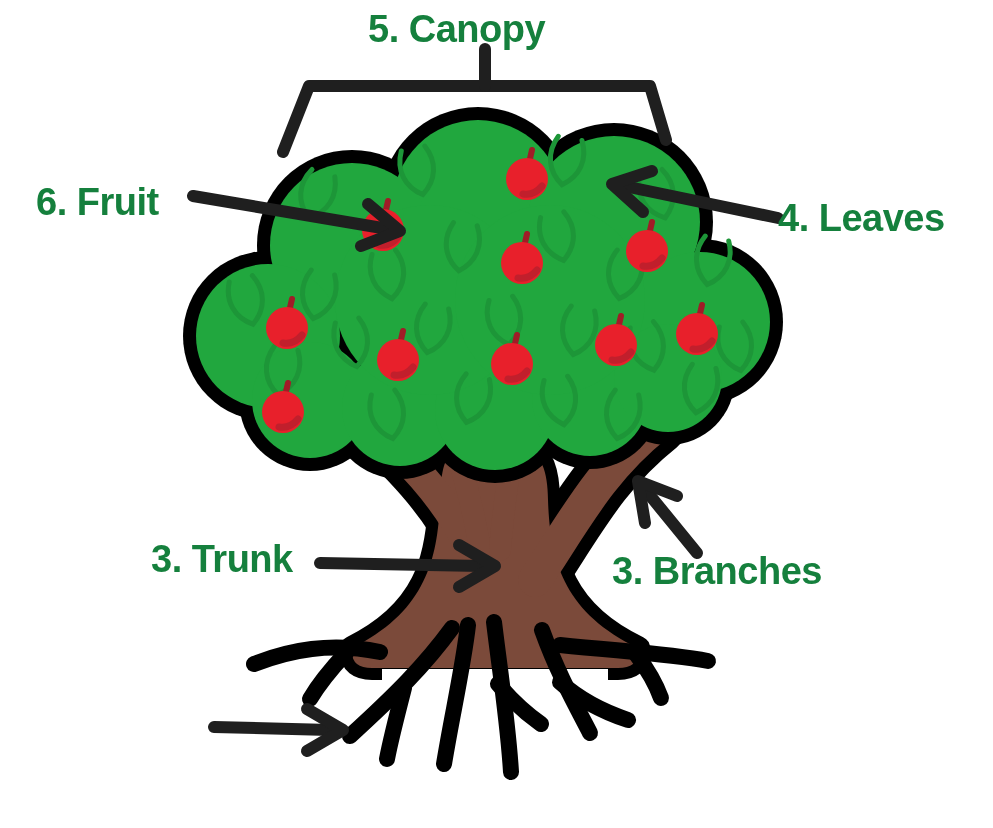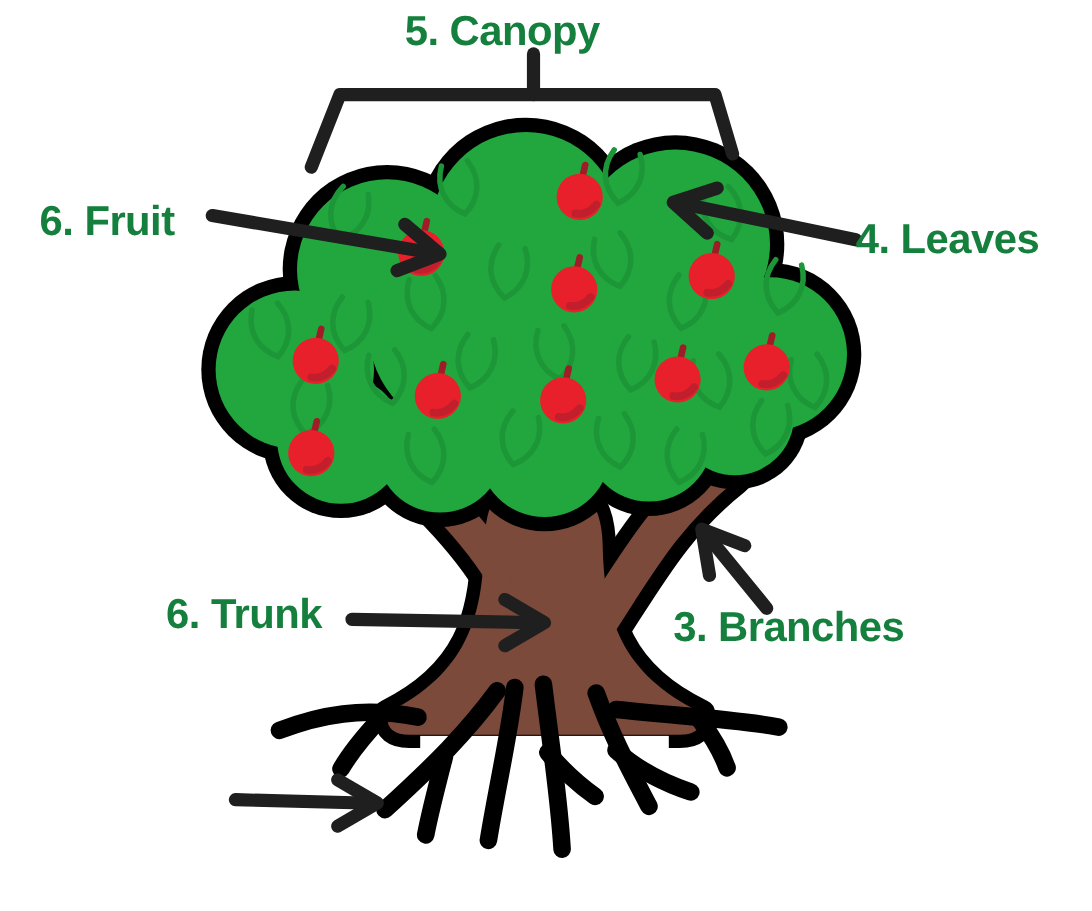--- a/index.html
+++ b/index.html
@@ -172,15 +172,15 @@
       <g>
         <path d="M 214,727 L 330,730"></path>
         <path d="M 307,709 L 343,730 L 307,751"></path>
       </g>
     </g>
   </svg>
 
   <div class="part-label lbl-canopy">5. Canopy</div>
   <div class="part-label lbl-fruit">6. Fruit</div>
   <div class="part-label lbl-leaves">4. Leaves</div>
-  <div class="part-label lbl-trunk">6. Trunk</div>
+  <div class="part-label lbl-trunk">3. Trunk</div>
   <div class="part-label lbl-branches">3. Branches</div>
 </div>
 
 </body></html>

